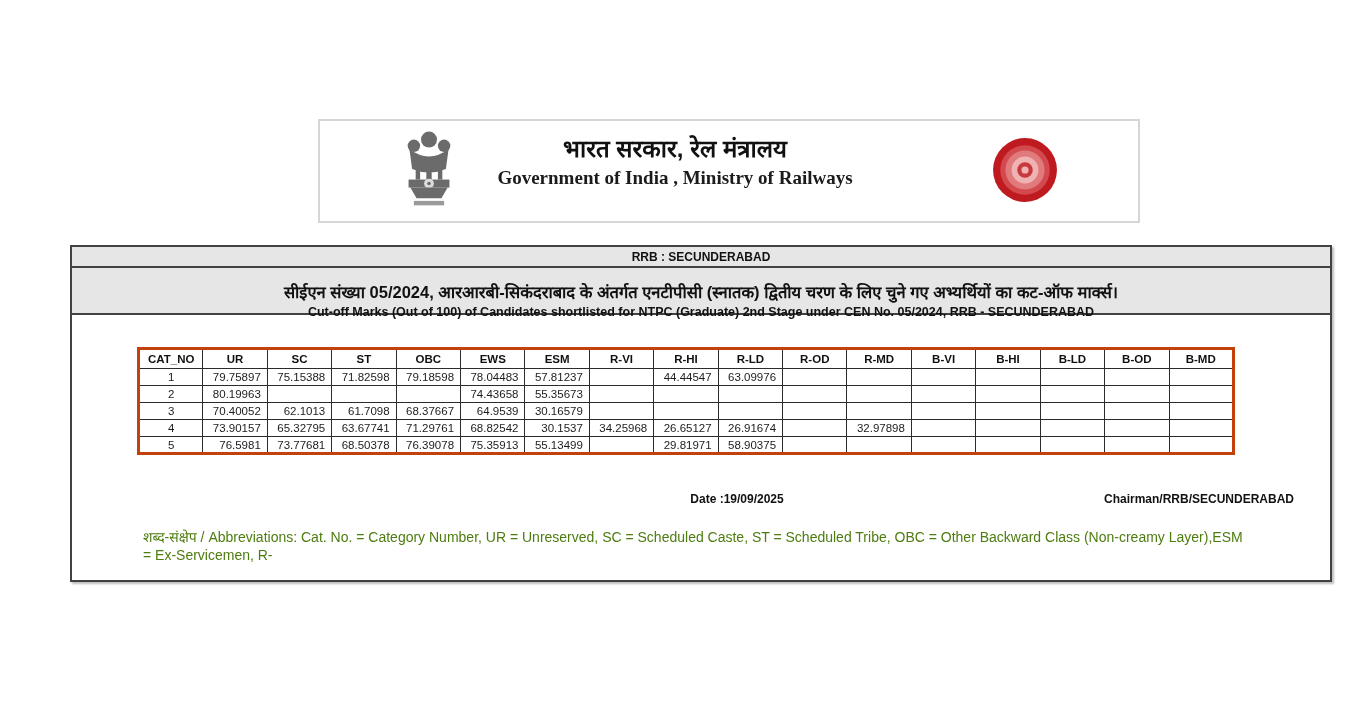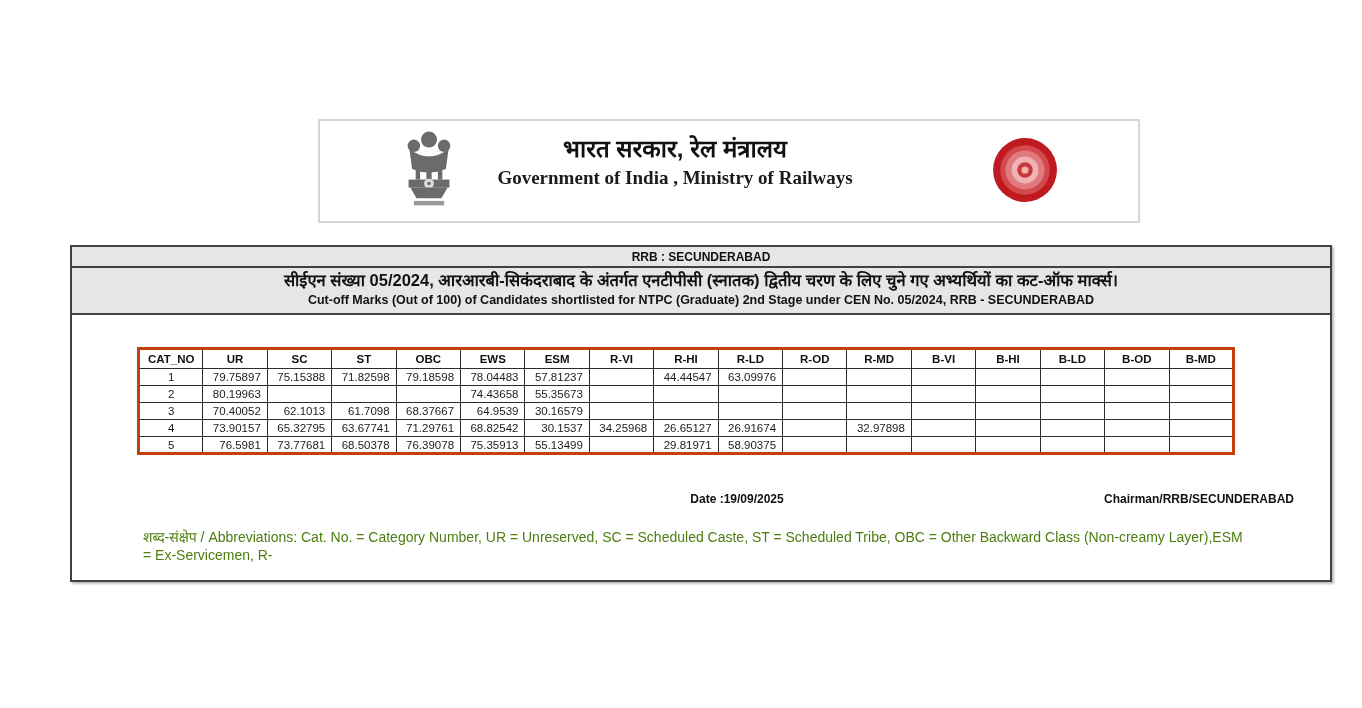--- a/index.html
+++ b/index.html
@@ -16,21 +16,21 @@
   .lh-english { font-family:"Liberation Serif", serif; font-size:19px; font-weight:bold;
                 line-height:27px; color:#1b1b1b; }
   .rail-logo { position:absolute; left:672px; top:16px; width:66px; height:66px; }
 
   
   .doc-box { position:absolute; left:70px; top:216px; width:1262px; height:337px;
              border:2px solid #424242; background:#fff; box-shadow:2px 2px 2px #bdbdbd;margin-top:29px; }
   .rrb-bar { height:21px; background:#e6e6e6; border-bottom:2px solid #424242;
              text-align:center; font-size:12px; font-weight:bold; line-height:20px; color:#111; }
   .title-band { height:47px; background:#e6e6e6; border-bottom:2px solid #424242;
-                text-align:center; padding-top:0; }
+                text-align:center; padding-top:12px; }
   .notice-hindi { font-size:16.5px; font-weight:bold; line-height:24px; color:#111; }
   .notice-english { font-size:12.5px; font-weight:bold; line-height:17px; color:#111; }
 
   
   table.cutoff { position:absolute; left:65px; top:100px; width:1098px;
                  border-collapse:collapse; table-layout:fixed; border:3px solid #c2410c; }
   table.cutoff th { border:1px solid #2b2b2b; height:20px; font-size:11.5px; font-weight:bold;
                     text-align:center; color:#111; }
   table.cutoff td { border:1px solid #2b2b2b; height:17px; font-size:11.5px; color:#1c1c1c;
                     text-align:right; padding-right:6px; overflow:hidden; white-space:nowrap; }

